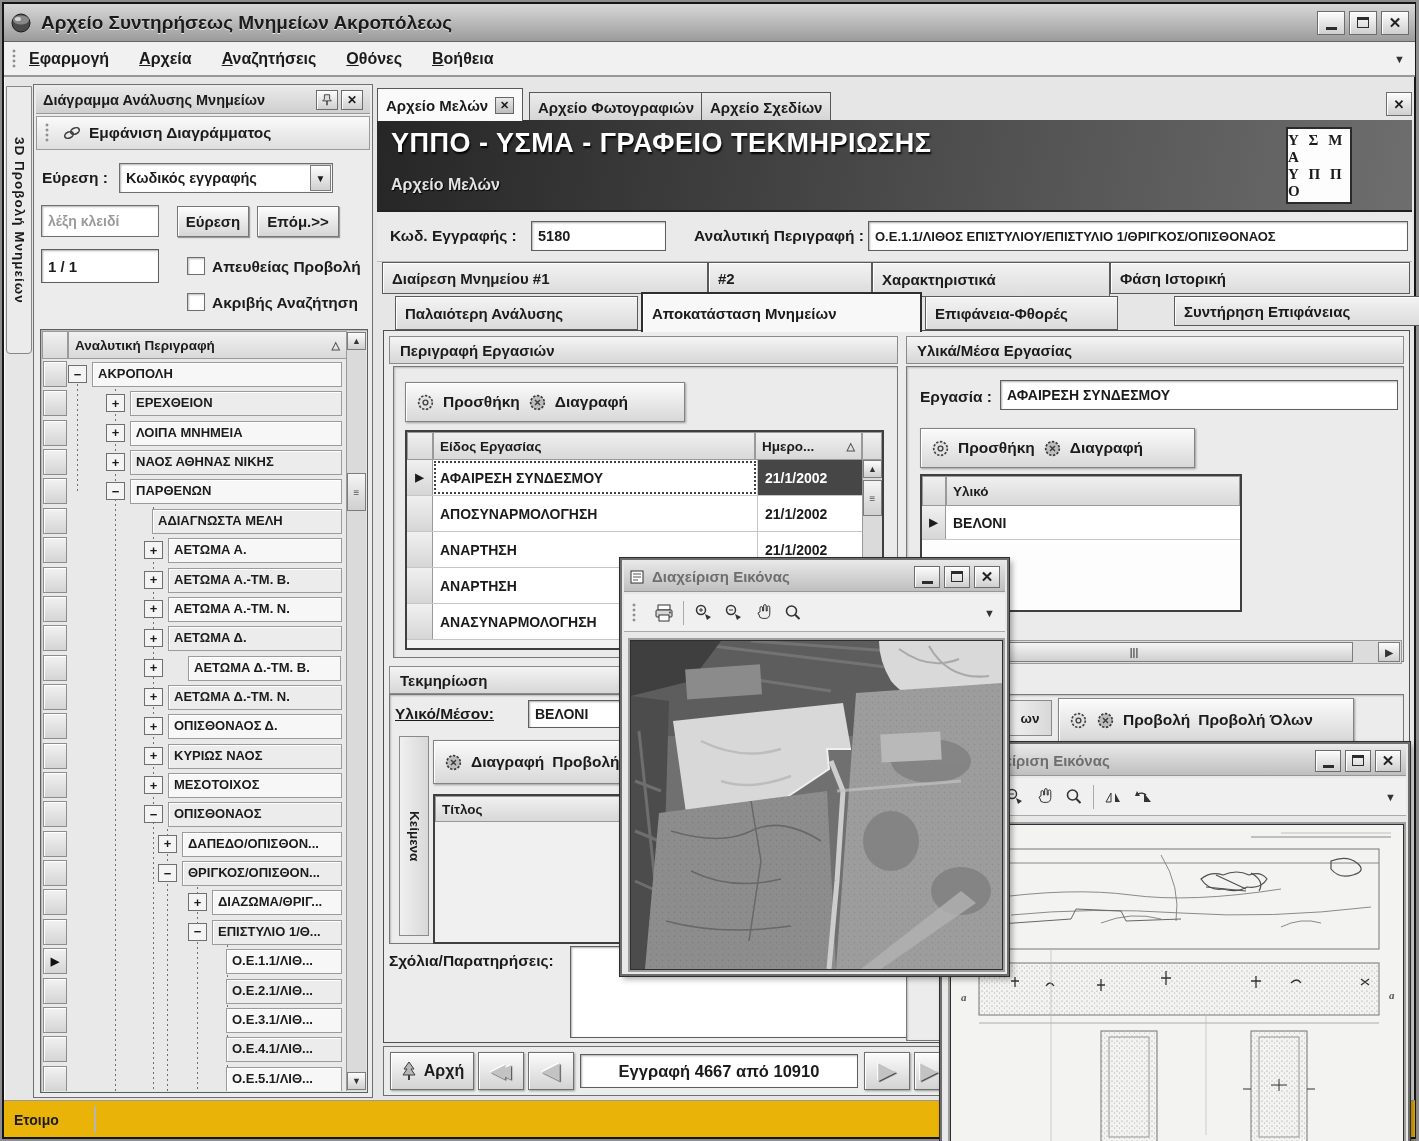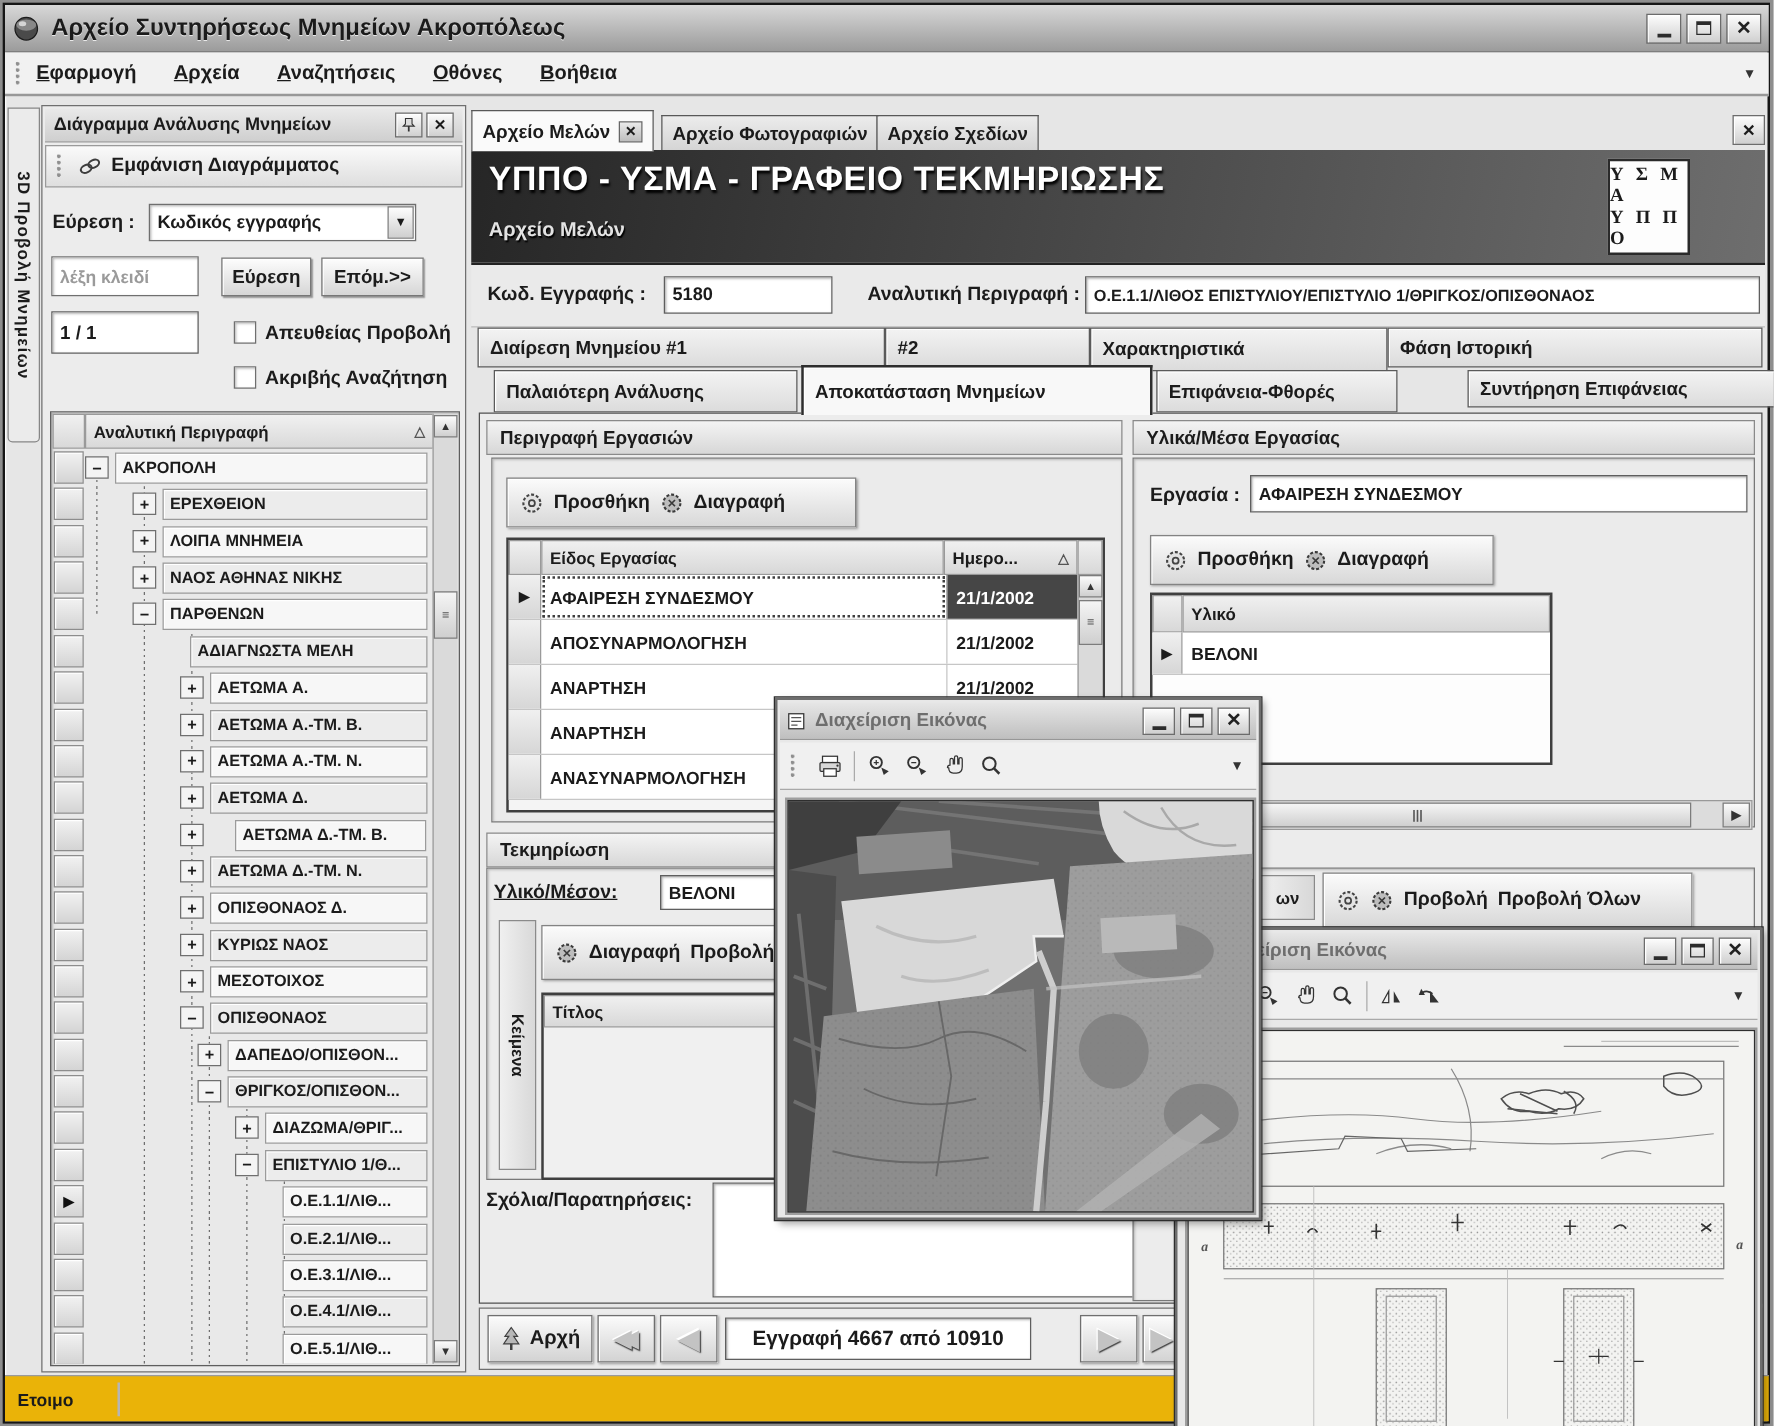--- a/index.html
+++ b/index.html
@@ -612,21 +612,21 @@
       <line x1="9" y1="14" x2="9" y2="19" stroke="#3f3f3f" stroke-width="2"></line>
     </svg>
     <span>Αρχή</span>
   </div>
   <div class="navbtn" style="left:478px;top:1052px;width:46px;height:38px">
       <span class="tri tri2">◀◀</span>
     </div>
   <div class="navbtn" style="left:528px;top:1052px;width:46px;height:38px">
       <span class="tri">◀</span>
     </div>
-  <div class="fld" style="left:580px;top:1054px;width:245px;height:34px;justify-content:center;font-size:16.5px">
+  <div class="fld" style="left:580px;top:1054px;width:278px;height:34px;justify-content:center;font-size:16.5px">
     <span>Εγγραφή 4667 από 10910</span>
   </div>
   <div class="navbtn" style="left:864px;top:1052px;width:46px;height:38px">
       <span class="tri">▶</span>
     </div>
   <div class="navbtn" style="left:914px;top:1052px;width:30px;height:38px;overflow:hidden">
       <span class="tri">▶</span>
     </div>
 
   <div class="fwin" style="left:940px;top:742px;width:470px;height:420px;z-index:40">

